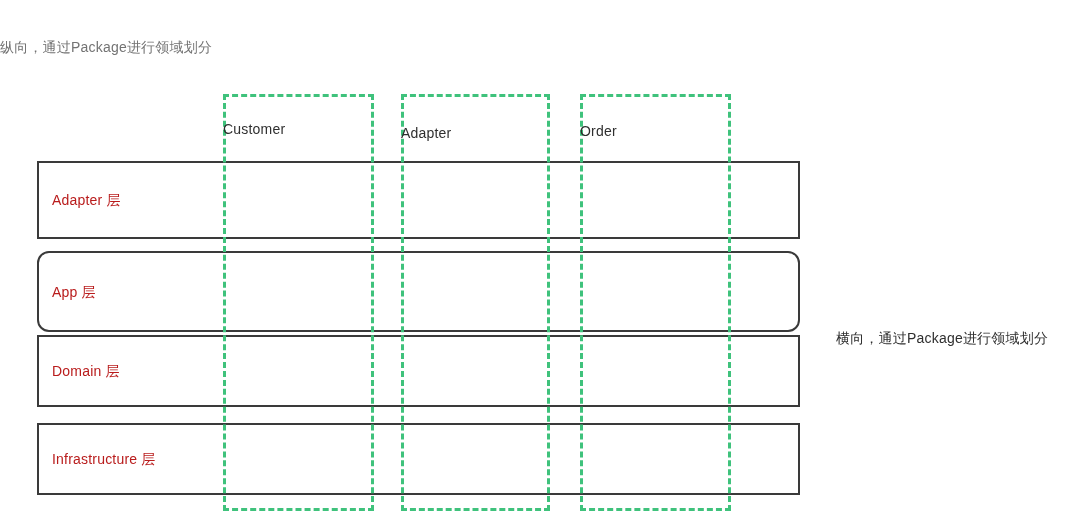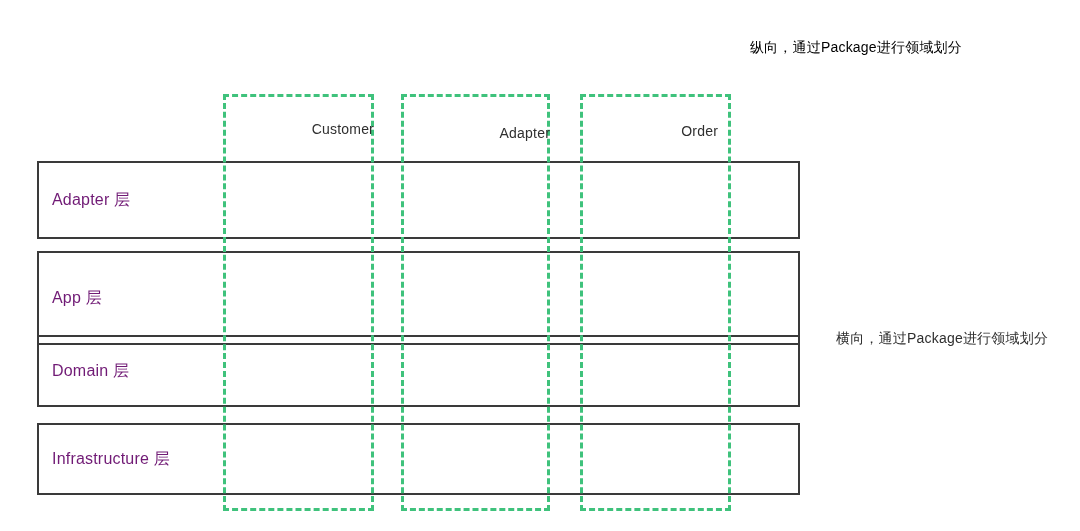--- a/index.html
+++ b/index.html
@@ -24,24 +24,24 @@
     width: 1080px;
     height: 531px;
   }
 
   
   .title-text {
     position: absolute;
     left: 0;
     top: 38px;
     width: 962px;
-    text-align: right;
+    text-align: left;
     font-size: 14px;
     line-height: 18px;
-    color: #000000;
+    color: #737373;
     letter-spacing: 0.2px;
     white-space: nowrap;
   }
 
   
   .side-caption {
     position: absolute;
     left: 836px;
     top: 329px;
     font-size: 14px;
@@ -58,60 +58,60 @@
     width: 763px;
     border: 2px solid #3a3a3a;
     background: transparent;
     box-sizing: border-box;
   }
   .layer-label {
     position: absolute;
     left: 13px;
     top: 50%;
     transform: translateY(-50%);
-    font-size: 16px;
+    font-size: 14px;
     line-height: 20px;
-    color: #701a75;
+    color: #b91c1c;
     white-space: nowrap;
     letter-spacing: 0.2px;
   }
 
   
   .package-col {
     position: absolute;
     top: 94px;
     height: 417px;
     border: 3px dashed #3fc27c;
     background: transparent;
     box-sizing: border-box;
   }
   .package-label {
     position: absolute;
     left: 0;
     width: 100%;
-    text-align: right;
+    text-align: left;
     font-size: 14px;
     line-height: 18px;
     color: #2f2f2f;
     white-space: nowrap;
     letter-spacing: 0.2px;
   }
 </style>
 </head>
 <body style="background: rgb(255, 255, 255); color: rgb(47, 47, 47);">
 
 <div id="diagram-canvas">
 
   <div class="title-text">纵向，通过Package进行领域划分</div>
 
   <div id="layer-rows">
       <div class="layer-row" style="top: 161px; height: 78px; border-color: rgb(58, 58, 58);">
         <div class="layer-label">Adapter 层</div>
       </div>
-      <div class="layer-row" style="top: 251px; height: 94px; border-color: rgb(58, 58, 58);">
+      <div class="layer-row" style="top: 251px; height: 81px; border-color: rgb(58, 58, 58); border-radius: 12px;">
         <div class="layer-label">App 层</div>
       </div>
       <div class="layer-row" style="top: 335px; height: 72px; border-color: rgb(58, 58, 58); padding-left: 9px;">
         <div class="layer-label">Domain 层</div>
       </div>
       <div class="layer-row" style="top: 423px; height: 72px; border-color: rgb(58, 58, 58); text-align: center;">
         <div class="layer-label">Infrastructure 层</div>
       </div>
     </div>
 

